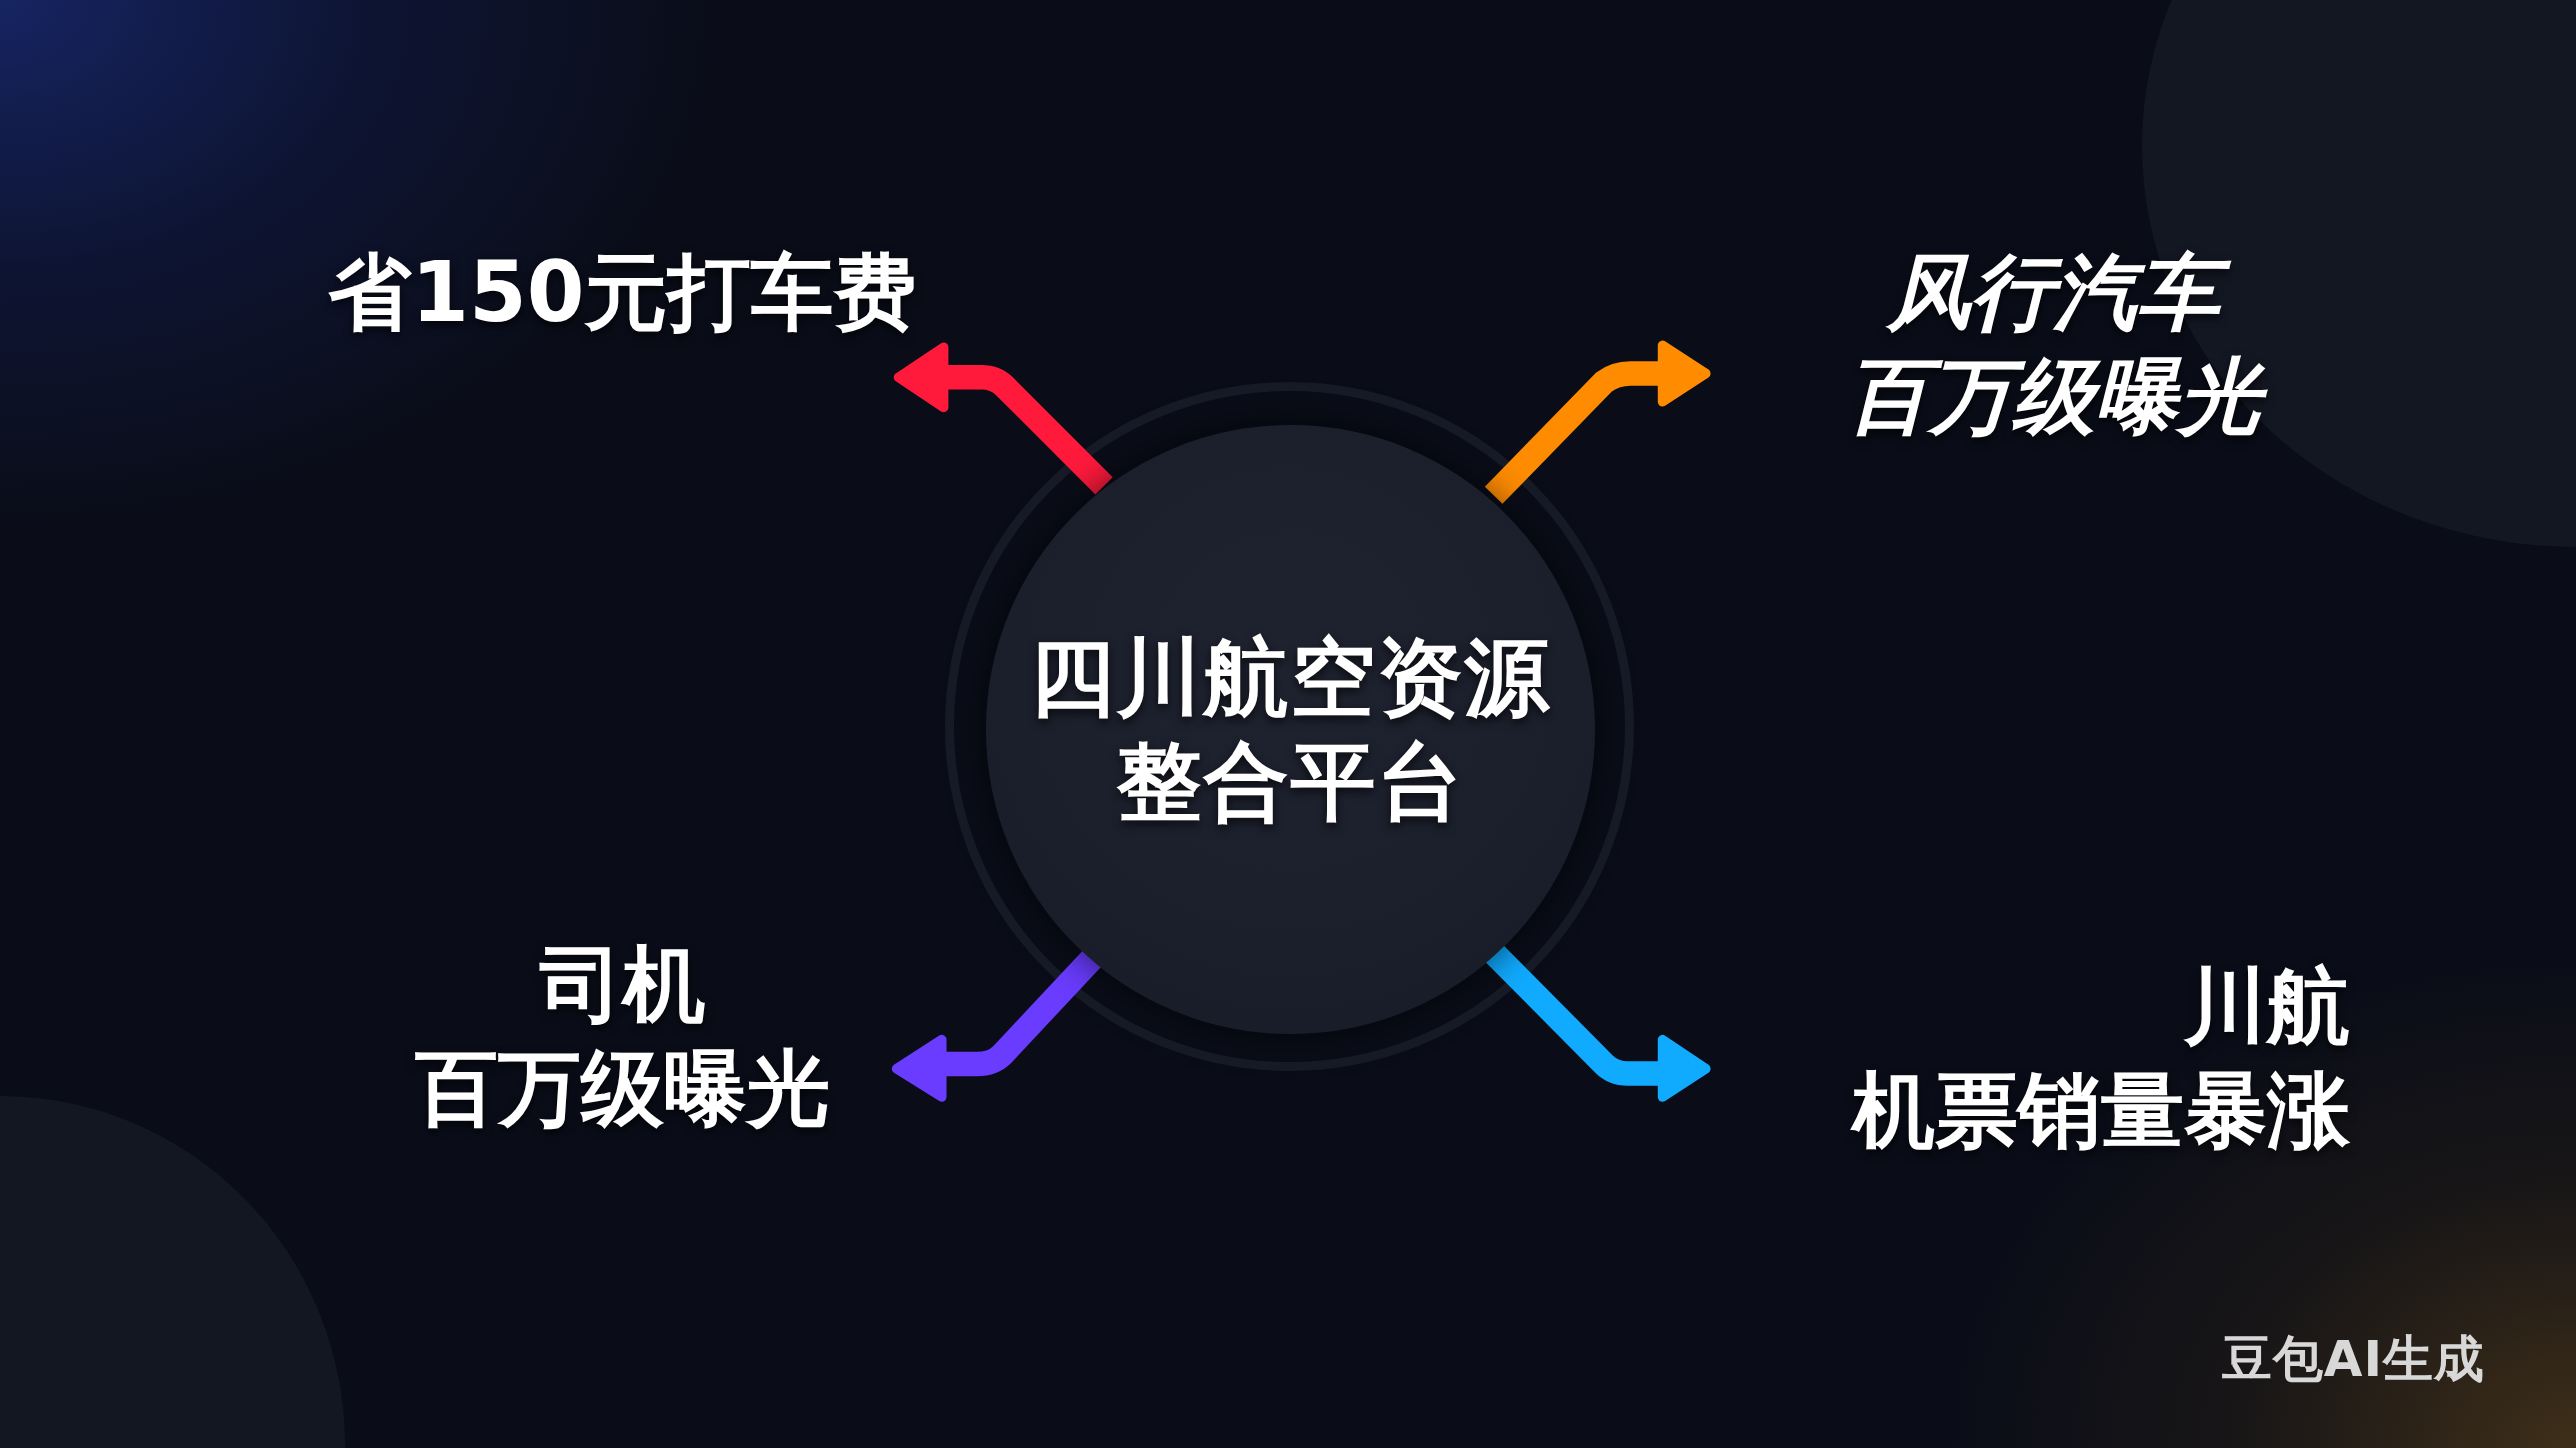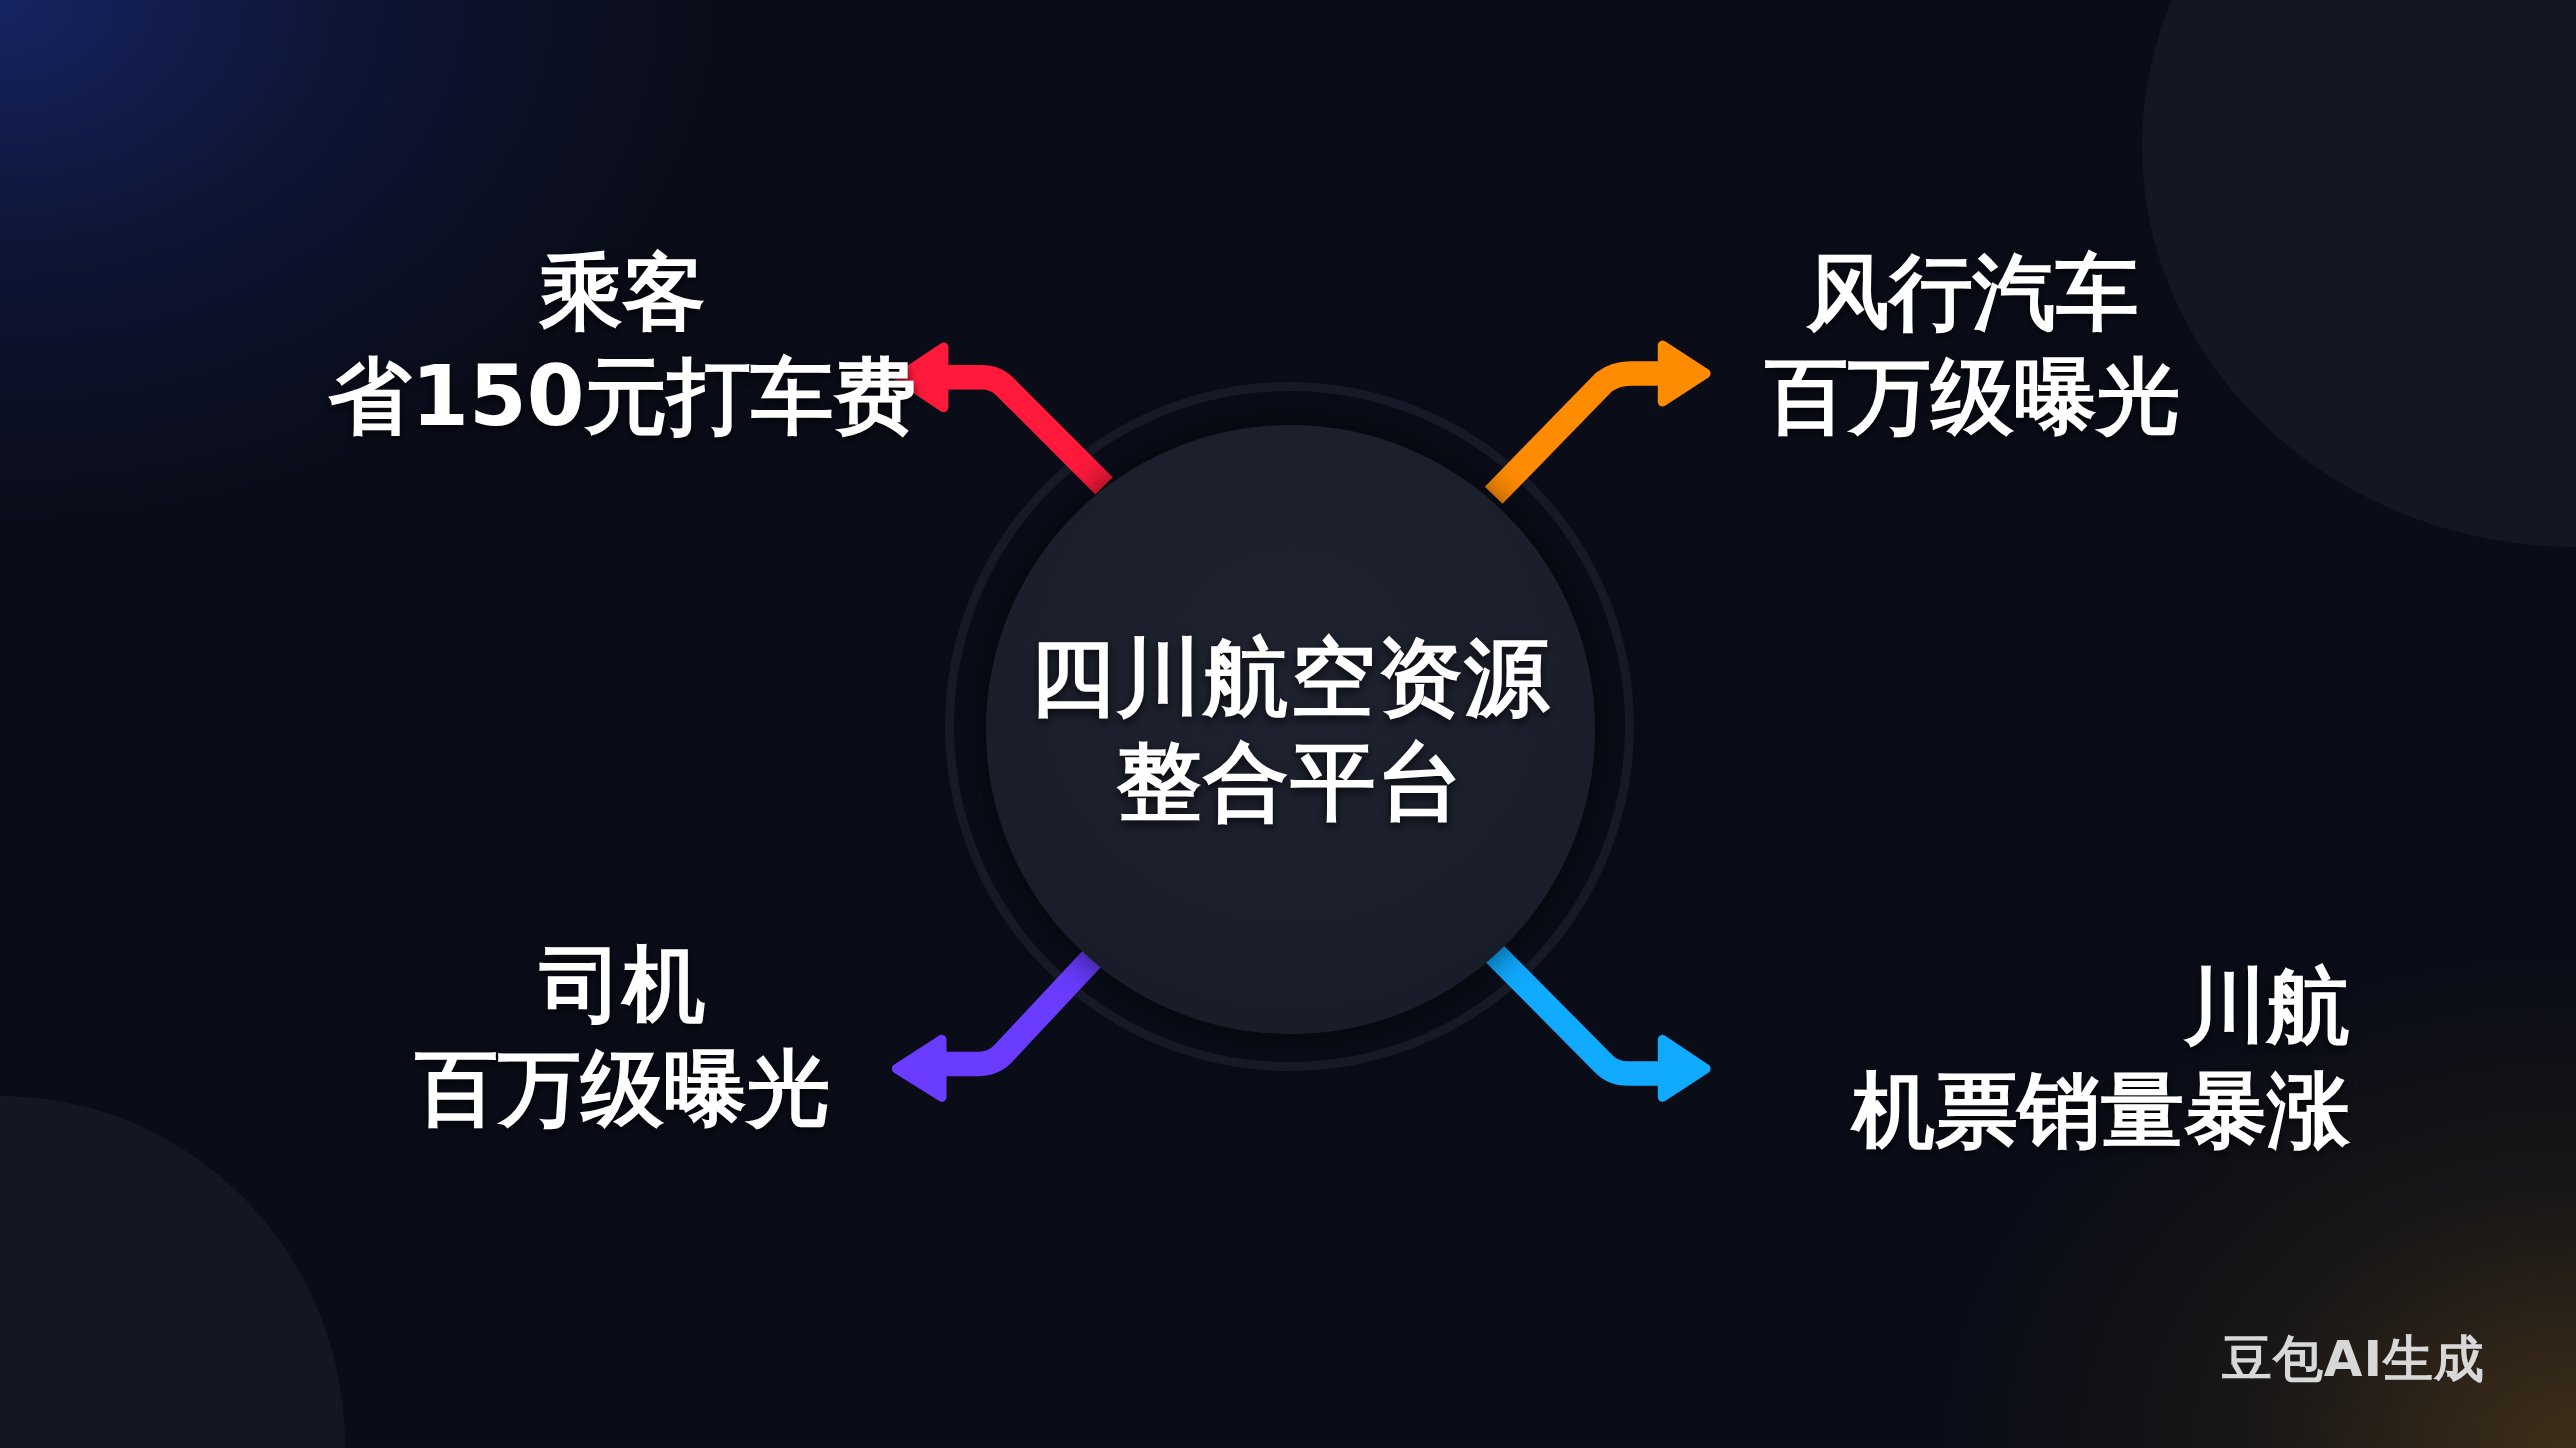--- a/index.html
+++ b/index.html
@@ -17,21 +17,21 @@
     border:9.4px solid #171b27; box-sizing:border-box; }
   .hub { position:absolute; left:986px; top:425px; width:609px; height:609px; border-radius:50%;
     background:radial-gradient(circle at 50% 40%, #1f2330 0%, #1b1f2b 60%, #171a25 100%);
     box-shadow: 0 0 38px rgba(0,0,0,0.6); display:flex; flex-direction:column; align-items:center; justify-content:center; }
   .hub-text { color:#fff; font-weight:bold; font-size:85px; line-height:104px; text-align:right;
     text-shadow: 0 3.8px 9.4px rgba(0,0,0,0.7); letter-spacing:1.9px; }
   svg.arrows { position:absolute; left:0; top:0; }
   .label { position:absolute; color:#fff; font-weight:bold; text-align:center;
     font-size:83px; line-height:104px; text-shadow:0 3.8px 9.4px rgba(0,0,0,0.7); white-space:nowrap; }
   .label.tl { left:245px; width:755px; top:241px; }
-  .label.tr { left:1595px; width:755px; top:241px; }
+  .label.tr { left:1676px; width:755px; top:241px;font-style:italic; }
   .label.bl { left:245px; width:755px; top:933px; }
   .label.br { left:1595px; width:755px; top:955px;text-align:right; }
   .watermark { position:absolute; left:2222px; top:1326px; color:#d8d8d8; font-weight:bold; font-size:50px;
     letter-spacing:0.9px; }
 </style>
 </head>
 <body>
 
 <div class="bg"></div>
 <div class="deco tr"></div>
@@ -53,21 +53,20 @@
     <path d="M1808 1133 L1762 1102 L1762 1163 Z" fill="#10aaff" stroke="#10aaff"></path>
   </g>
 </svg>
 
 <div class="hub">
   <div class="hub-text">四川航空资源</div>
   <div class="hub-text">整合平台</div>
 </div>
 
 <div class="label tl">
-  <div>乘客</div>
   <div>省150元打车费</div>
 </div>
 <div class="label tr">
   <div>风行汽车</div>
   <div>百万级曝光</div>
 </div>
 <div class="label bl">
   <div>司机</div>
   <div>百万级曝光</div>
 </div>

